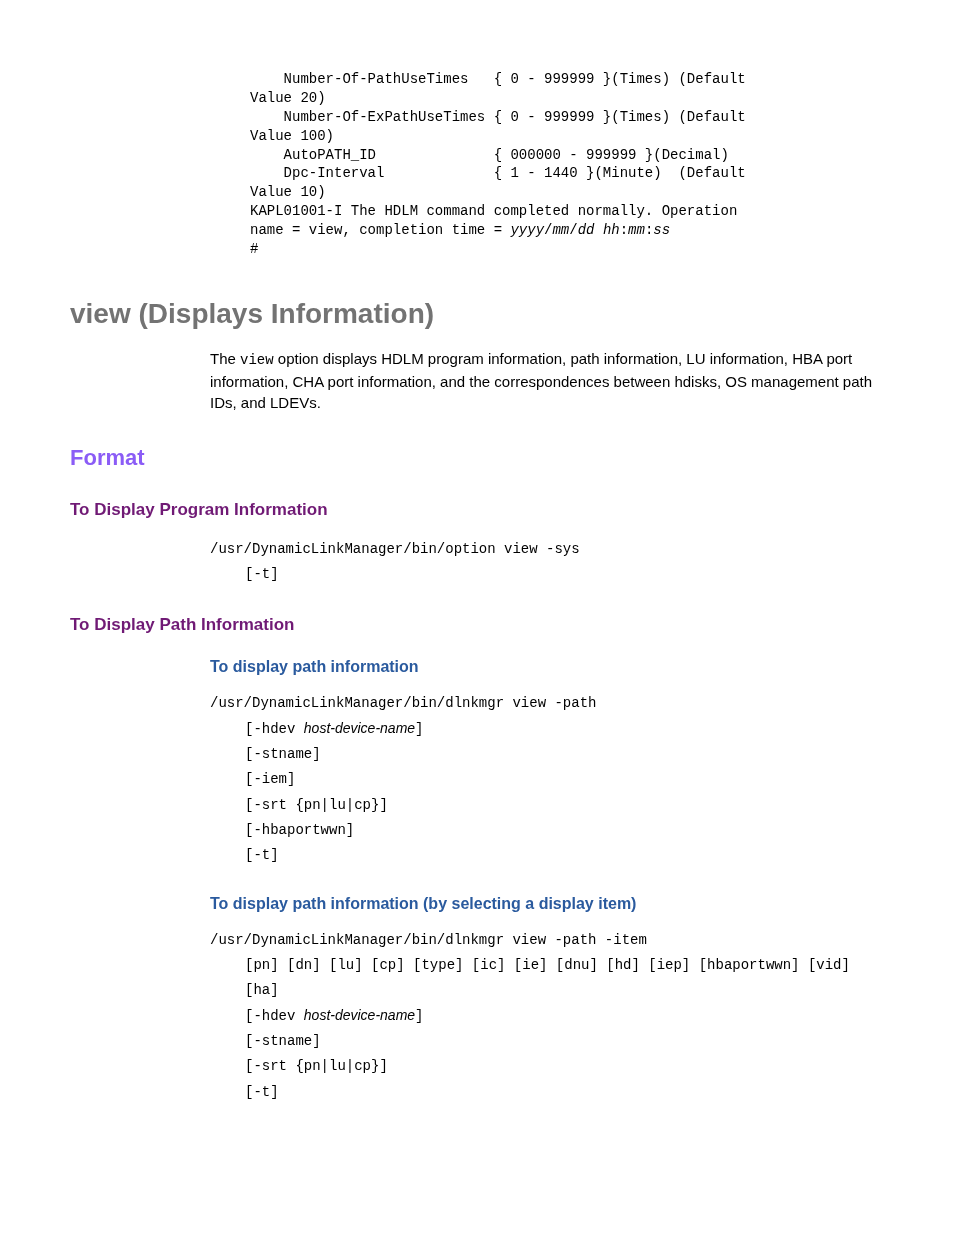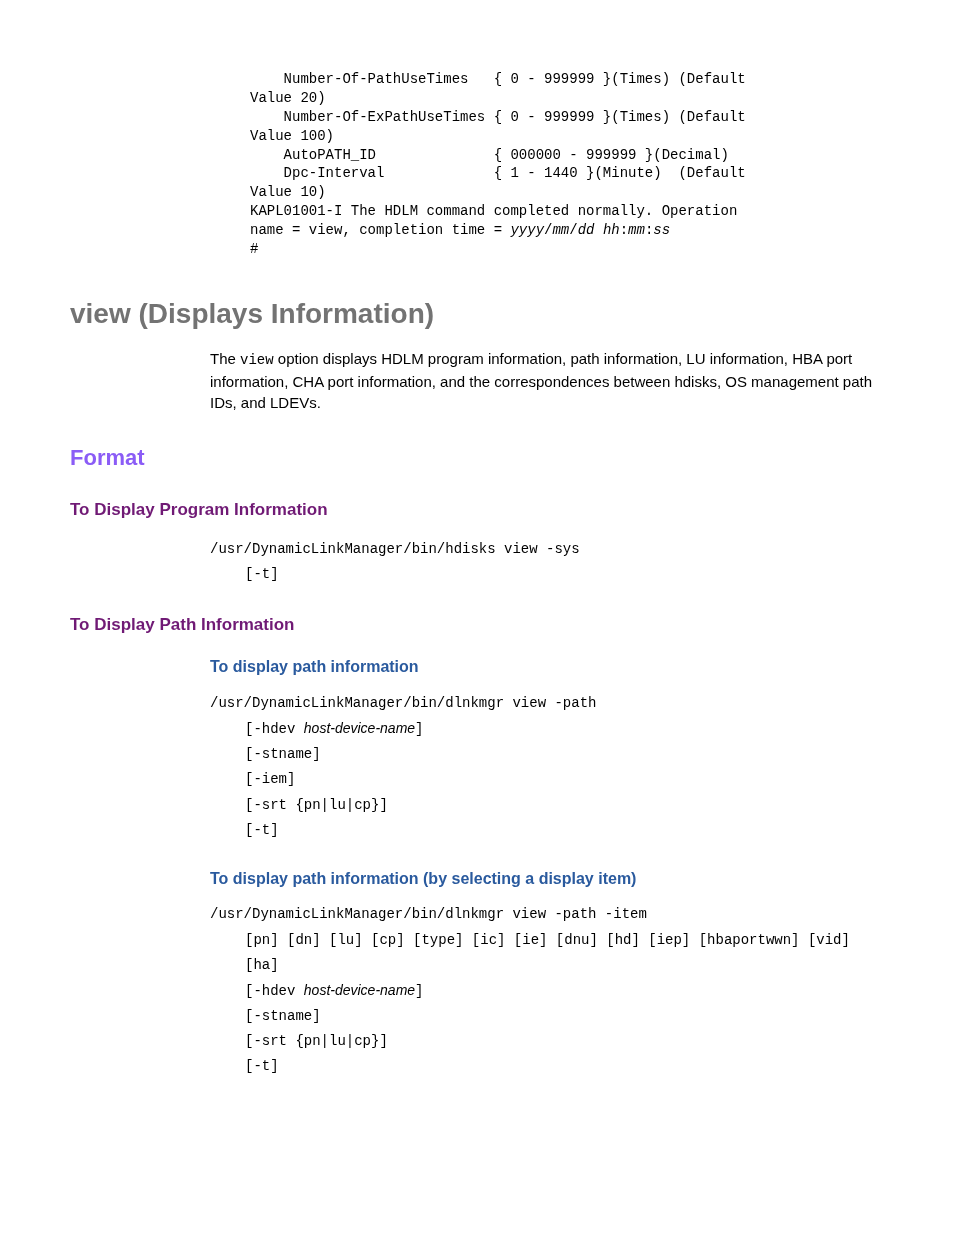--- a/index.html
+++ b/index.html
@@ -80,34 +80,35 @@
 
 <p class="body">
   <span>The </span><span class="mono">view</span><span> option displays HDLM program information, path information, LU information, HBA port information, CHA port information, and the correspondences between hdisks, OS management path IDs, and LDEVs.</span>
 </p>
 
 <h2 class="h2">Format</h2>
 
 <h3 class="h3">To Display Program Information</h3>
 
 <div class="syntax">
-  <div>/usr/DynamicLinkManager/bin/hdisks view -sys</div>
+  <div>/usr/DynamicLinkManager/bin/option view -sys</div>
   <div class="indent">[-t]</div>
 </div>
 
 <h3 class="h3">To Display Path Information</h3>
 
 <h4 class="h4">To display path information</h4>
 
 <div class="syntax">
   <div>/usr/DynamicLinkManager/bin/dlnkmgr view -path</div>
   <div class="indent"><span>[-hdev </span><span class="italic" style="font-family: Verdana, sans-serif;">host-device-name</span><span>]</span></div>
   <div class="indent">[-stname]</div>
   <div class="indent">[-iem]</div>
   <div class="indent">[-srt {pn|lu|cp}]</div>
+  <div class="indent">[-hbaportwwn]</div>
   <div class="indent">[-t]</div>
 </div>
 
 <h4 class="h4">To display path information (by selecting a display item)</h4>
 
 <div class="syntax">
   <div>/usr/DynamicLinkManager/bin/dlnkmgr view -path -item</div>
   <div class="indent">[pn] [dn] [lu] [cp] [type] [ic] [ie] [dnu] [hd] [iep] [hbaportwwn] [vid] [ha]</div>
   <div class="indent"><span>[-hdev </span><span class="italic" style="font-family: Verdana, sans-serif;">host-device-name</span><span>]</span></div>
   <div class="indent">[-stname]</div>

